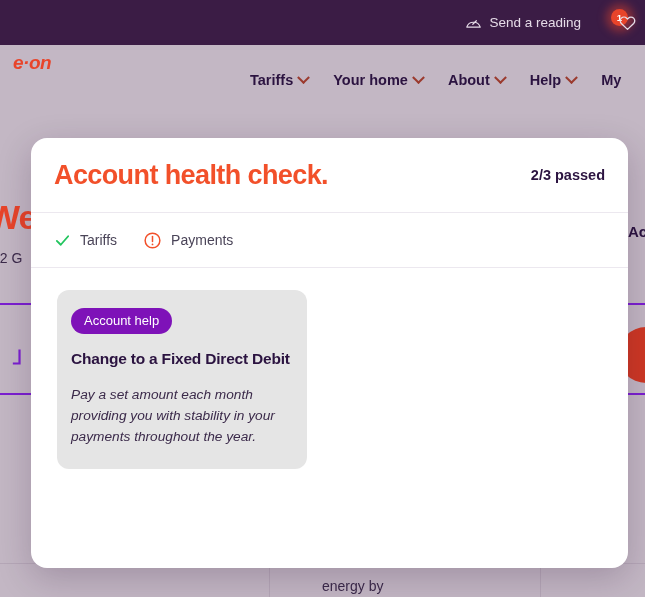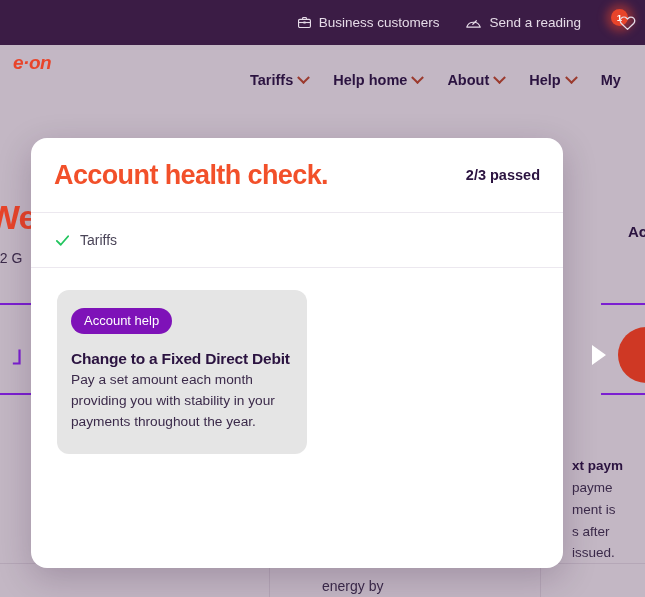--- a/index.html
+++ b/index.html
@@ -107,21 +107,21 @@
   .bg-col-div1 { position: absolute; left: 269px; top: 563px; width: 1px; height: 34px; background: #b5a7b7; }
   .bg-col-div2 { position: absolute; left: 540px; top: 563px; width: 1px; height: 34px; background: #b5a7b7; }
   .bg-bottom-text {
     position: absolute; left: 302px; top: 578px;
     color: #3b2a4a; font-size: 14px; white-space: nowrap; margin-left: 20px;
   }
 
   
   .modal {
     position: absolute; left: 31px; top: 138px;
-    width: 532px; height: 430px;
+    width: 597px; height: 430px;
     background: #fff; border-radius: 16px;
     box-shadow: 0 10px 34px rgba(40,15,50,.22);
     overflow: hidden; z-index: 20;
   }
   .modal-head {
     height: 74px; padding: 0 23px;
     display: flex; align-items: center; justify-content: space-between;
   }
   .modal-title {
     color: #f2502a; font-size: 27px; font-weight: bold; letter-spacing: -.6px;
@@ -148,21 +148,21 @@
   .badge {
     display: inline-block; background: #7e12b8; color: #fff;
     font-size: 13px; border-radius: 16px; padding: 5px 13px 6px;
   }
   .card-title {
     color: #2b1340; font-size: 15.5px; font-weight: bold;
     margin-top: 16px; line-height: 1.2; letter-spacing: -.2px;
   }
   .card-text {
     color: #3b2a4a; font-size: 13.7px; line-height: 1.55;
-    width: 212px;
+    margin-top: 15px; width: 212px; font-style: italic;
   }
   .switch-row { display: flex; justify-content: center; margin-top: 30px; }
   .switch-btn {
     background: #f4511e; color: #fff; border: none;
     font-family: "Liberation Sans", sans-serif;
     font-size: 14.5px; font-weight: bold;
     padding: 15px 30px; border-radius: 26px; cursor: pointer;
     box-shadow: 0 3px 7px rgba(244,81,30,.32);
   }
 
@@ -196,31 +196,20 @@
     <div>issued.</div>
   </div>
 
   <div class="bg-bottom-rule"></div>
   <div class="bg-col-div1"></div>
   <div class="bg-col-div2"></div>
   <div class="bg-bottom-text">energy by</div>
 
   <div class="topbar">
 
-    <a class="topbar-item">
-      <span>
-        <svg width="15" height="15" viewBox="0 0 24 24" fill="none" stroke="#e6dce8" stroke-width="1.8">
-          <rect x="2.5" y="7" width="19" height="13" rx="2"></rect>
-          <path d="M9 7V5.2A1.2 1.2 0 0 1 10.2 4h3.6A1.2 1.2 0 0 1 15 5.2V7"></path>
-          <path d="M2.5 12h19"></path>
-          <rect x="10" y="10.5" width="4" height="3" rx=".6" fill="#e6dce8" stroke="none"></rect>
-        </svg>
-      </span>
-      <span>Business customers</span>
-    </a>
 
     <a class="topbar-item">
       <span>
         <svg width="17" height="15" viewBox="0 0 24 20" fill="none" stroke="#e6dce8" stroke-width="1.7">
           <path d="M2.5 16.5a10 10 0 0 1 19 0z" stroke-linejoin="round"></path>
           <path d="M16 7.5 11 12.5" stroke-linecap="round"></path>
         </svg>
       </span>
       <span>Send a reading</span>
     </a>
@@ -240,21 +229,21 @@
     <a class="logo">
       <div class="eon">e·on</div>
     </a>
 
     <div class="navlinks">
       <a class="navlink">
         <span>Tariffs</span>
         <span class="chev"></span>
       </a>
       <a class="navlink">
-        <span>Help home</span>
+        <span>Your home</span>
         <span class="chev"></span>
       </a>
       <a class="navlink">
         <span>About</span>
         <span class="chev"></span>
       </a>
       <a class="navlink">
         <span>Help</span>
         <span class="chev"></span>
       </a>
@@ -275,20 +264,30 @@
 
       <div class="status-item">
         <span>
           <svg class="tick" viewBox="0 0 24 24" fill="none" stroke="#22c55e" stroke-width="2.6" stroke-linecap="round" stroke-linejoin="round">
             <path d="M4 12.5 9.5 18 20 6"></path>
           </svg>
         </span>
         <span class="status-label">Tariffs</span>
       </div>
 
+      <div class="status-item">
+        <span>
+          <svg class="warn" viewBox="0 0 24 24" fill="none" stroke="#f2502a" stroke-width="1.9">
+            <circle cx="12" cy="12" r="9.3"></circle>
+            <path d="M12 6.8v6.6" stroke-linecap="round"></path>
+            <circle cx="12" cy="17" r="1.15" fill="#f2502a" stroke="none"></circle>
+          </svg>
+        </span>
+        <span class="status-label">Payments</span>
+      </div>
 
     </div>
 
     <div class="modal-body">
       <div class="card">
         <div class="badge">Account help</div>
         <div class="card-title">Change to a Fixed Direct Debit</div>
         <div class="card-text">Pay a set amount each month providing you with stability in your payments throughout the year.</div>
       </div>
     </div>

